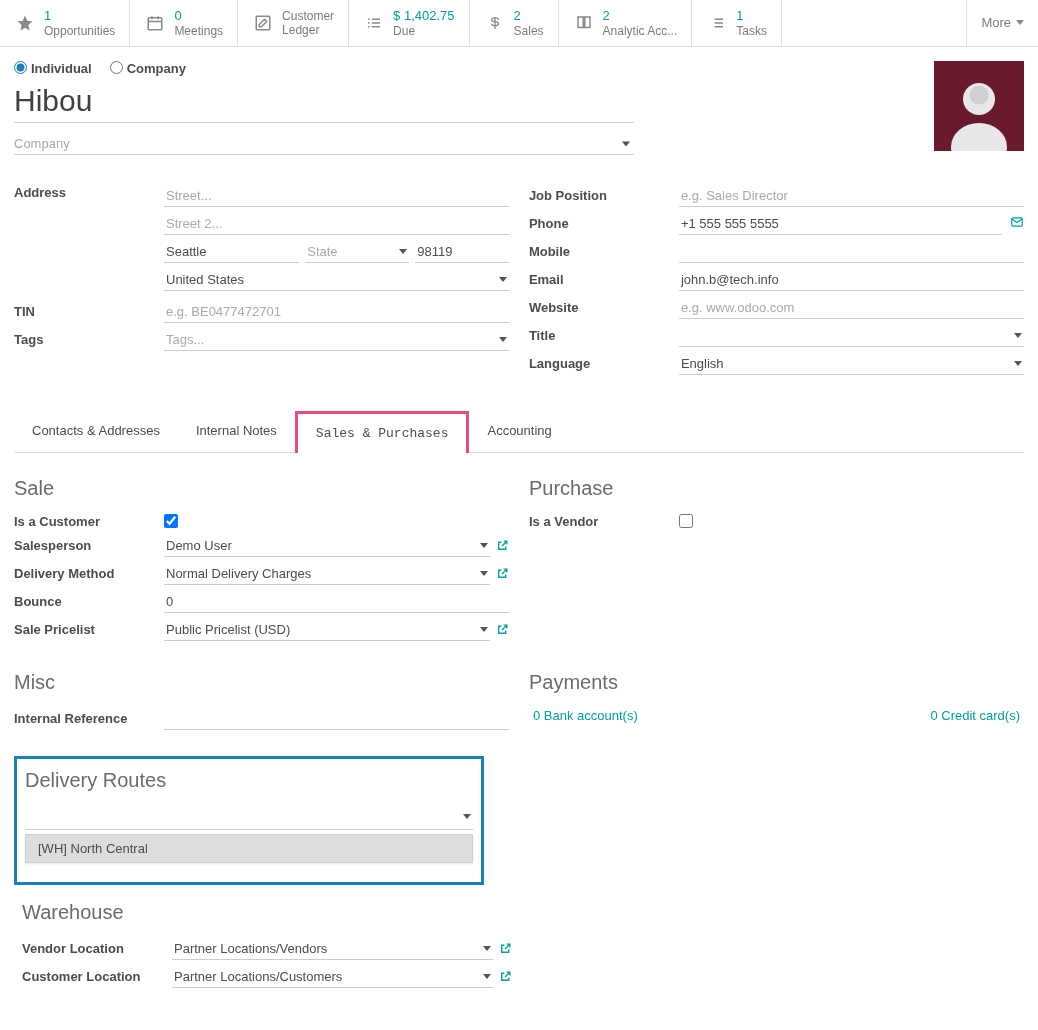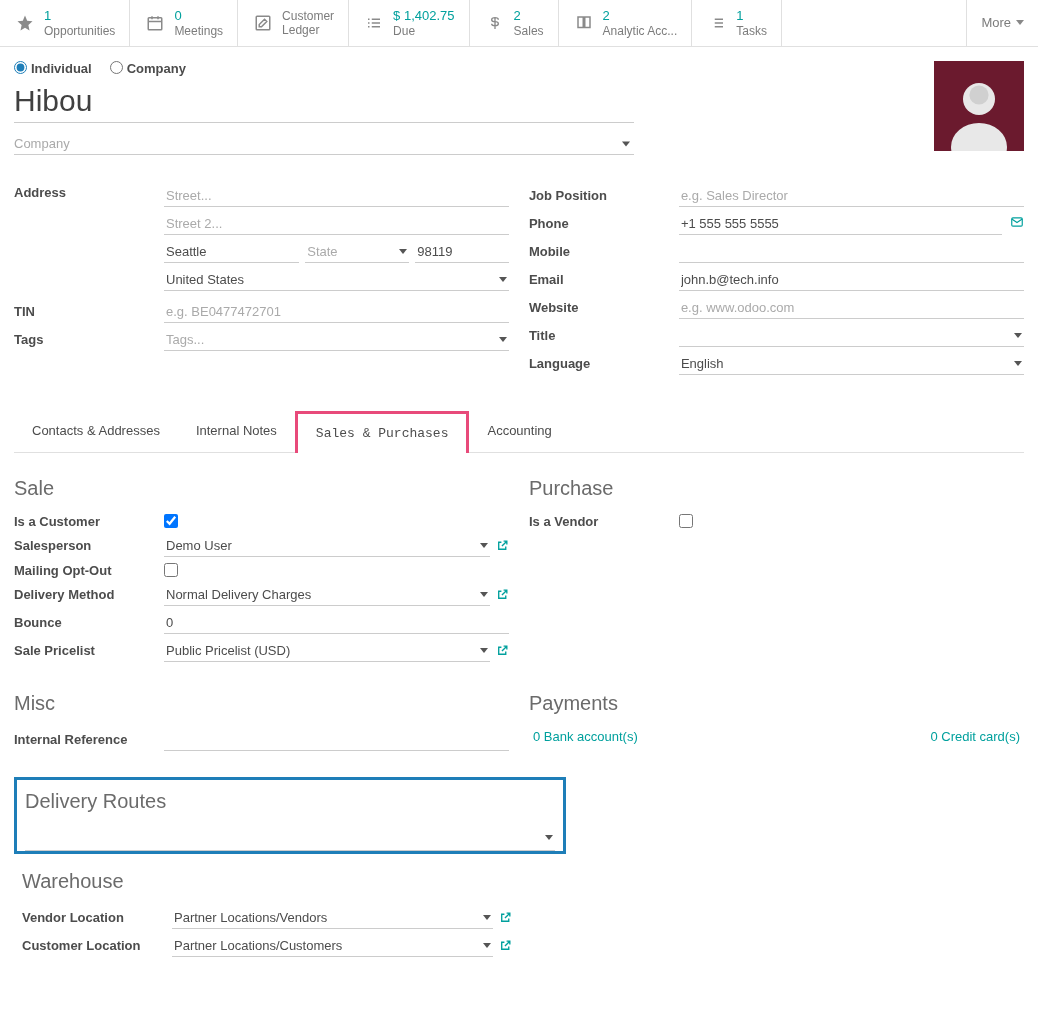--- a/index.html
+++ b/index.html
@@ -32,21 +32,21 @@
 .addr-row { display:flex; gap:6px; }
 .addr-row .field-wrapper { flex:1; }
 .ext-link { color:#00a09d; margin-left:6px; cursor:pointer; display:inline-flex; }
 .tabs { display:flex; border-bottom:1px solid #e0e0e0; margin-top:30px; }
 .tab { padding:12px 18px; cursor:pointer; font-size:13px; }
 .tab.active { border:3px solid #e84a7a; border-bottom:none; margin-bottom:-1px; background:#fff;font-family:Liberation Mono, monospace; }
 .section-row { display:flex; margin-top:24px; gap:20px; }
 .section-col { flex:1; }
 .section-title { font-size:20px; color:#6b6b6b; font-weight:400; margin-bottom:14px; }
 .caret-abs { position:absolute; right:2px; top:8px; width:0; height:0; border-left:4px solid transparent; border-right:4px solid transparent; border-top:5px solid #555; pointer-events:none; }
-.delivery-box { border:3px solid #1e7eb8; padding:10px 8px 0 8px; margin-top:20px; width:552px; }
+.delivery-box { border:3px solid #1e7eb8; padding:10px 8px 19px 8px; margin-top:20px; width:470px; }
 .route-select { border:none; border-bottom:1px solid #ccc; width:100%; padding:2px; position:relative; height:22px; }
 .route-option { background:#ddd; padding:6px 12px; margin-top:4px; border:1px solid #d0d0d0; box-shadow:0 1px 2px rgba(0,0,0,0.1); cursor:pointer; }
 .pay-link { color:#00a09d; cursor:pointer; font-size:13px; }
 .pay-row { display:flex; justify-content:space-between; padding:0 4px; }
 .checkbox { width:14px; height:14px; cursor:pointer; }
 .sms-icon { color:#00a09d; margin-left:8px; cursor:pointer; }
 </style>
 </head>
 <body>
 
@@ -292,24 +292,20 @@
             <div class="field-input"><input value="Demo User" style=""></div>
             <span class="caret-abs"></span>
           </div>
           <span class="ext-link">
             <svg width="13" height="13" viewBox="0 0 24 24" fill="none" stroke="currentColor" stroke-width="2.5">
               <path d="M14 4h6v6M20 4l-9 9M18 14v5H5V6h5"></path>
             </svg>
           </span>
         </div>
       <div class="field">
-          <span class="field-label">Mailing Opt-Out</span>
-          <input type="checkbox" class="checkbox" style="">
-        </div>
-      <div class="field">
           <span class="field-label">Delivery Method</span>
           <div class="field-wrapper">
             <div class="field-input"><input value="Normal Delivery Charges" style=""></div>
             <span class="caret-abs"></span>
           </div>
           <span class="ext-link">
             <svg width="13" height="13" viewBox="0 0 24 24" fill="none" stroke="currentColor" stroke-width="2.5">
               <path d="M14 4h6v6M20 4l-9 9M18 14v5H5V6h5"></path>
             </svg>
           </span>
@@ -360,20 +356,21 @@
       </div>
     </div>
   </div>
 
   <div class="delivery-box">
     <div class="section-title" style="margin-bottom:16px;">Delivery Routes</div>
     <div style="position:relative;">
       <div class="route-select"></div>
       <span class="caret-abs" style="top:6px;"></span>
     </div>
+    <div class="route-option">[WH] North Central</div>
   </div>
 
   <div style="margin-top:16px; width:490px;margin-left:8px;">
     <div class="section-title">Warehouse</div>
     <div class="field">
         <span class="field-label">Vendor Location</span>
         <div class="field-wrapper">
           <div class="field-input"><input value="Partner Locations/Vendors" style=""></div>
           <span class="caret-abs"></span>
         </div>

